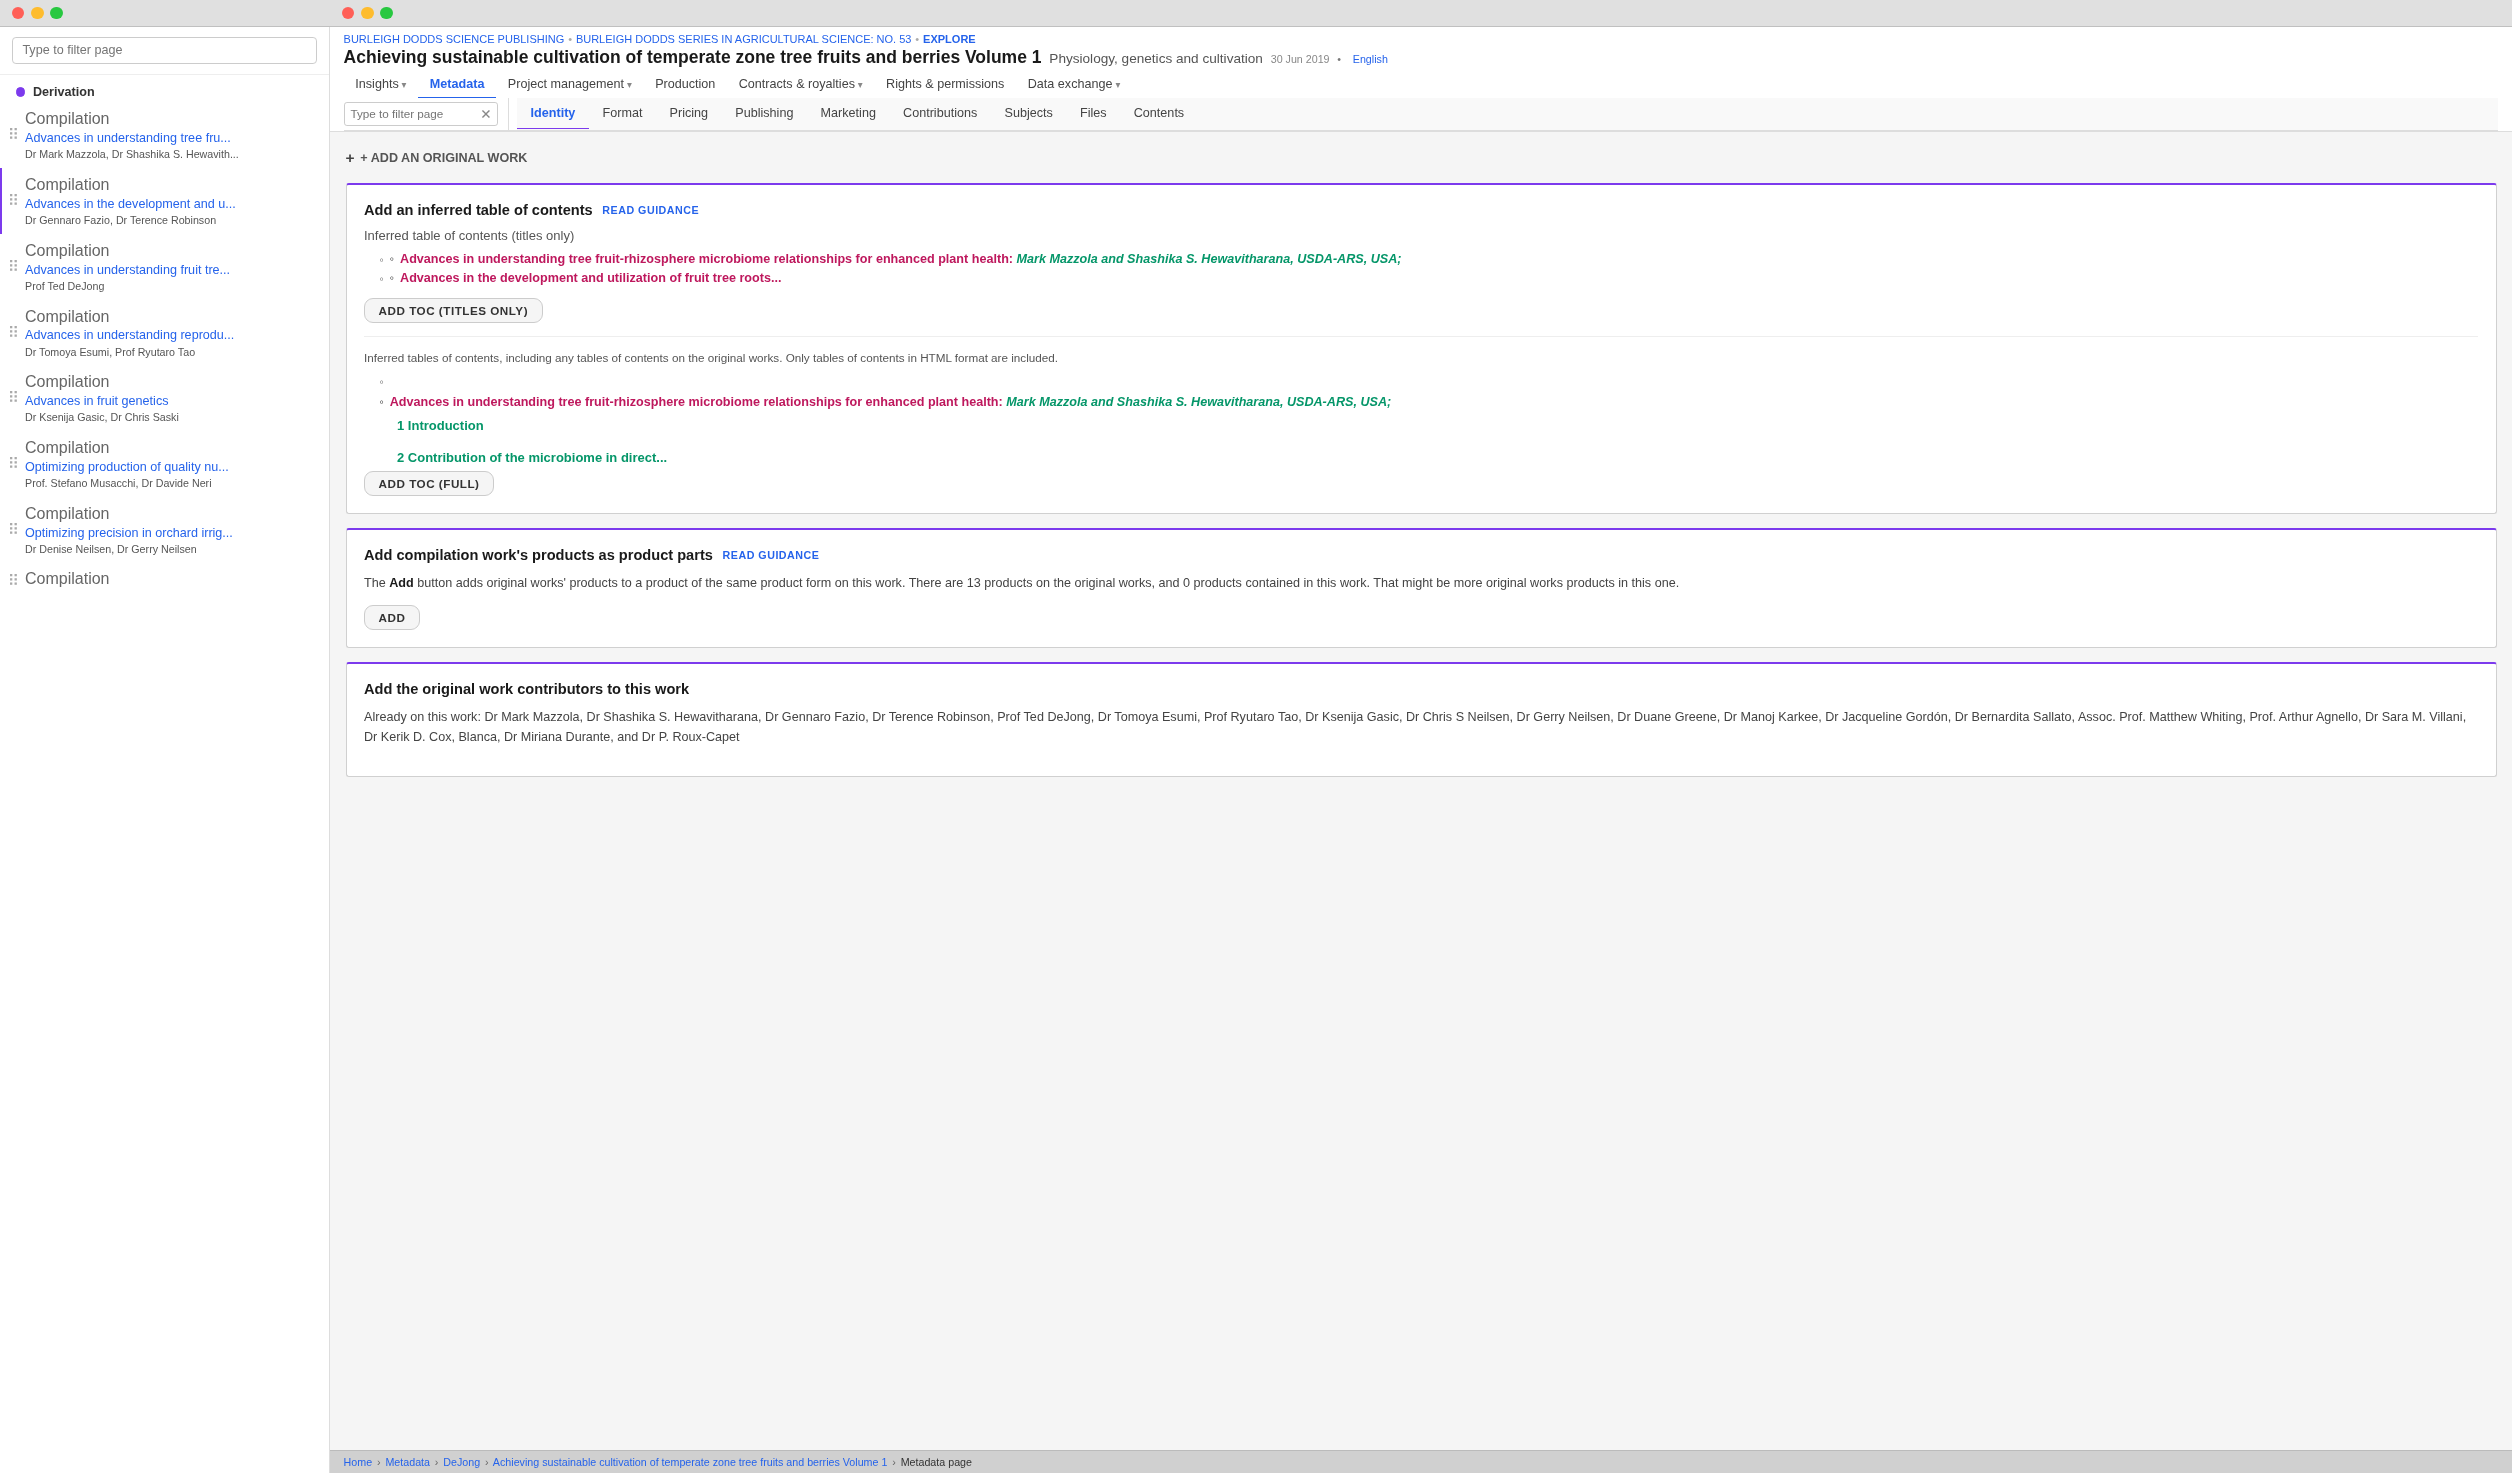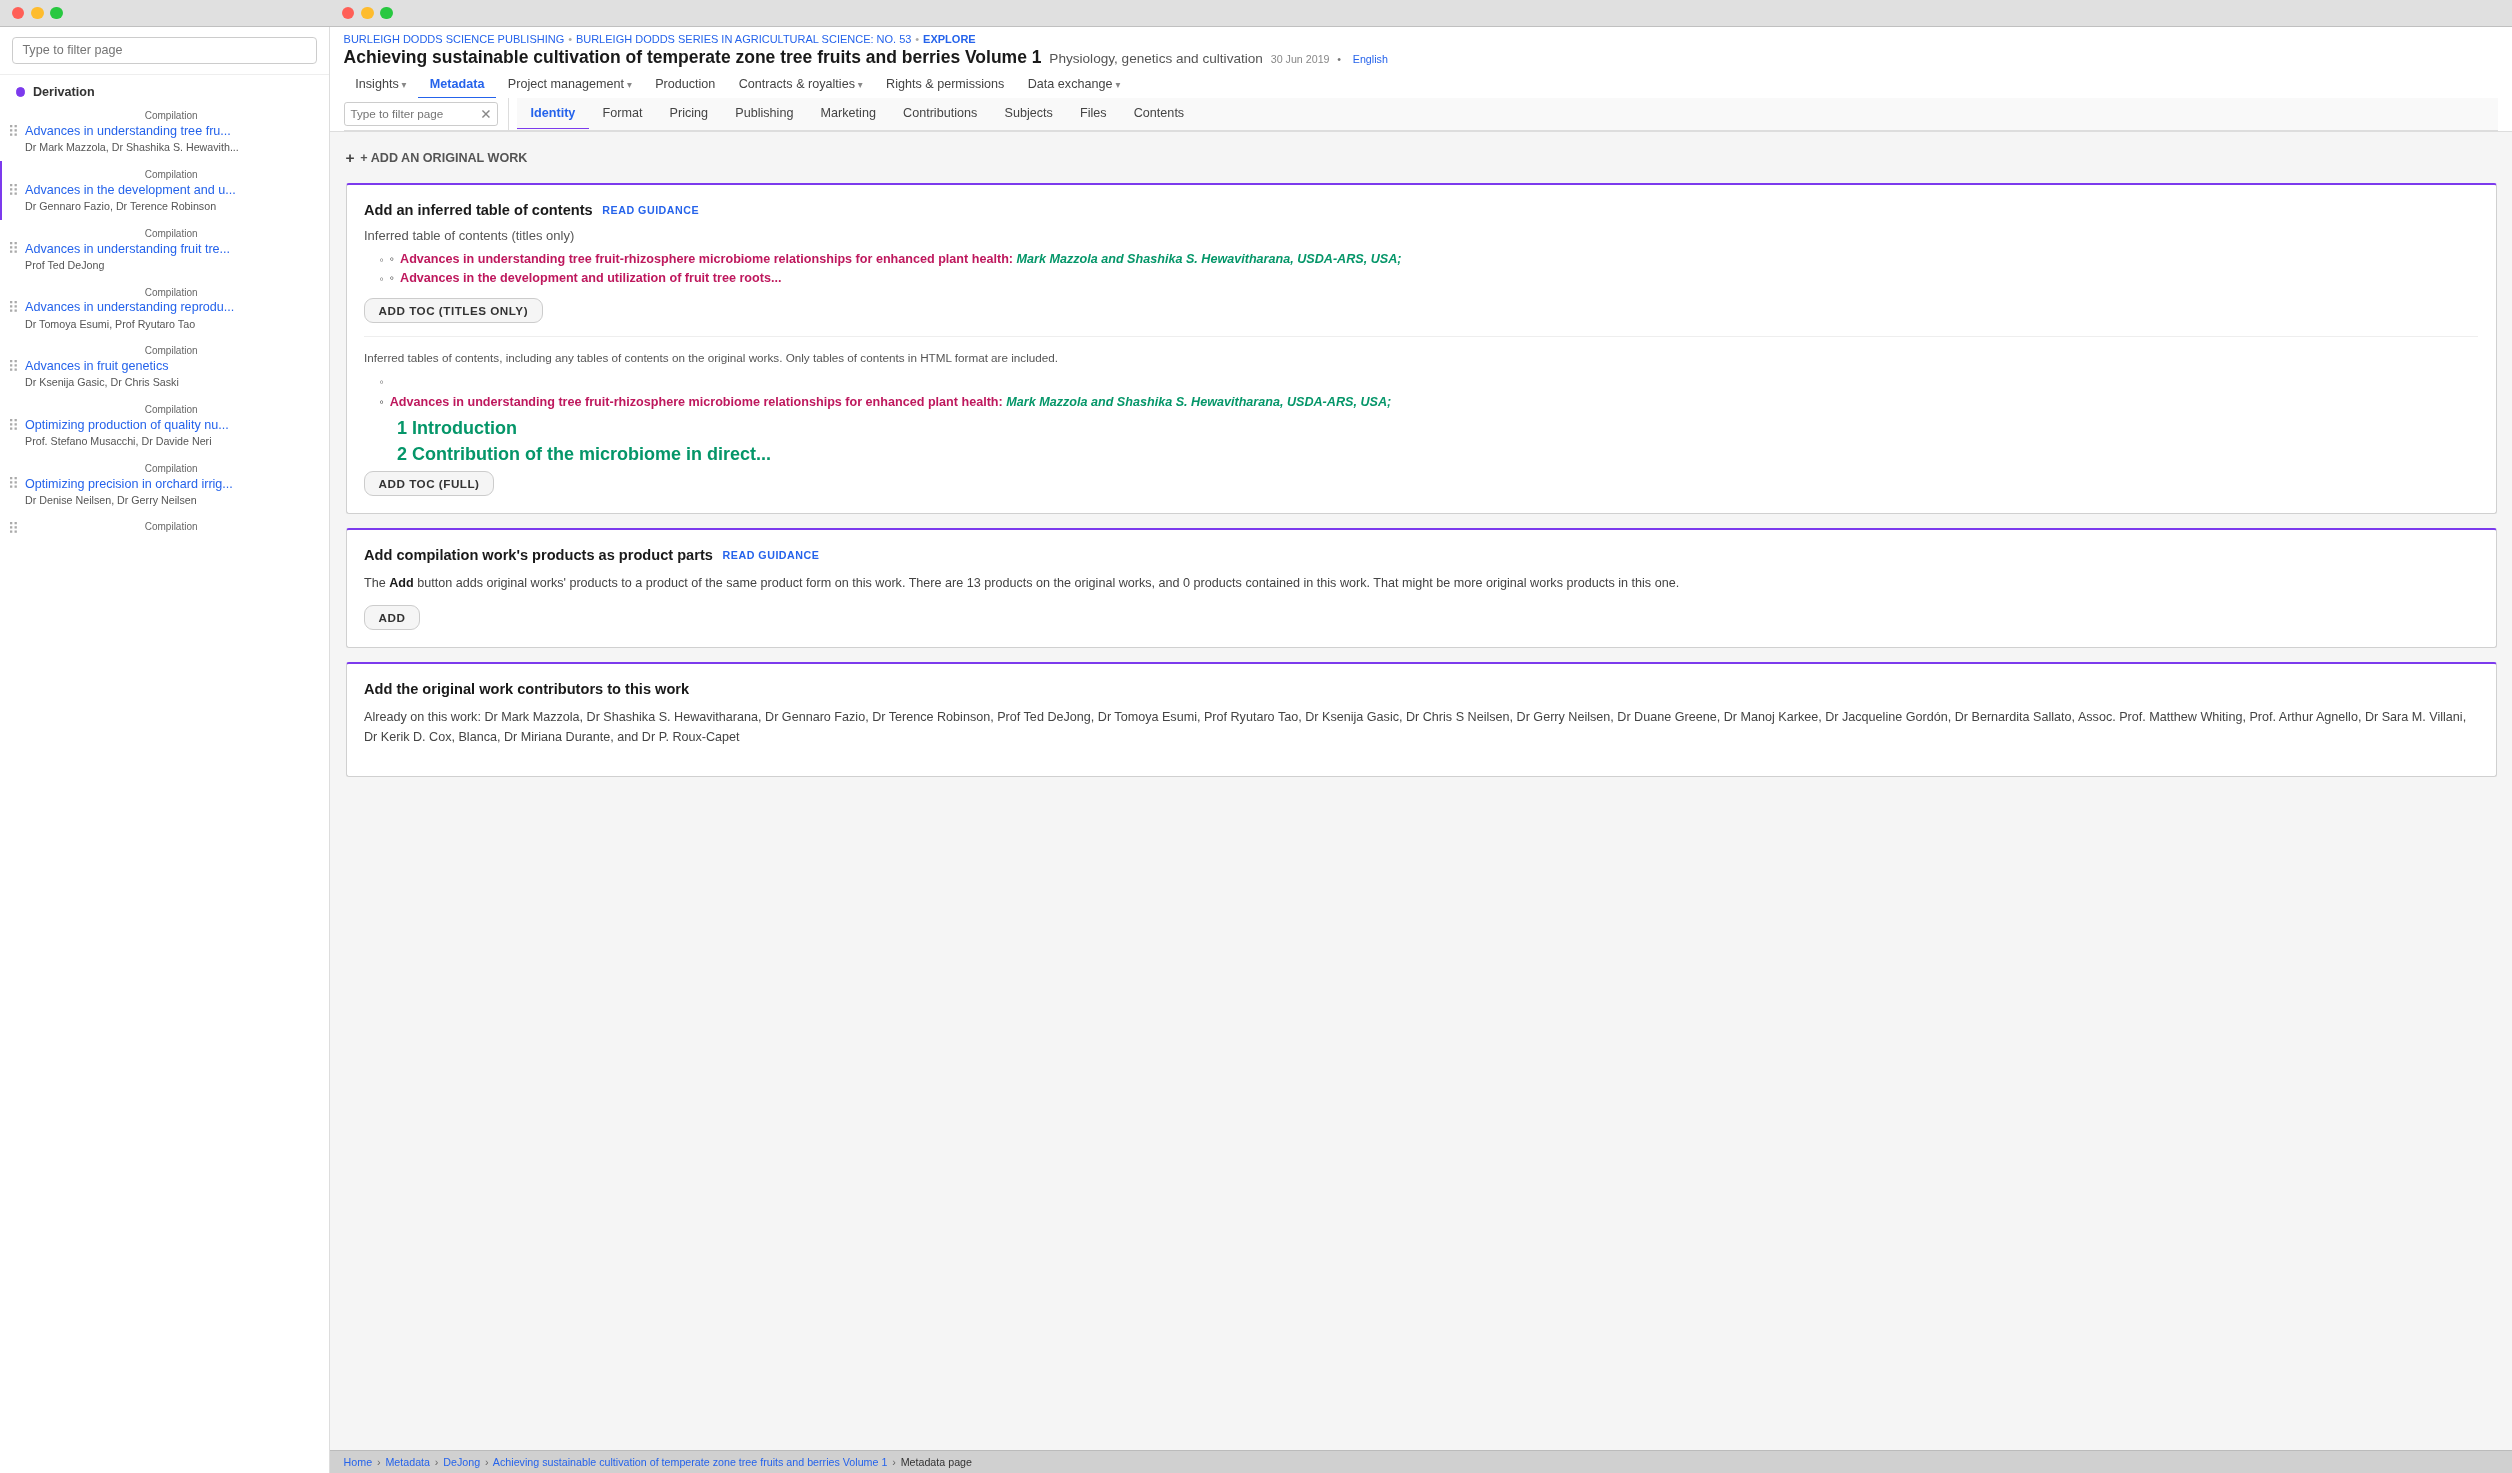--- a/index.html
+++ b/index.html
@@ -10,21 +10,21 @@
     .tl-green { background: #28c840; }
 
     
     .sidebar { width: 330px; min-width: 330px; background: #fff; border-right: 1px solid #ddd; display: flex; flex-direction: column; overflow: hidden; }
     .sidebar-filter { padding: 9.7px 11.7px; border-bottom: 1px solid #eee; }
     .sidebar-filter input { width: 100%; padding: 5.8px 9.7px; border: 1px solid #ccc; border-radius: 3.9px; font-size: 12.6px; color: #666; }
     .sidebar-list { overflow-y: auto; flex: 1; }
     .sidebar-item { padding: 7.8px 11.7px 7.8px 23px; border-left: 2.9px solid transparent; position: relative; cursor: pointer; }
     .sidebar-item.active { border-left-color: #7c3aed; }
     .sidebar-item .drag-handle { position: absolute; left: 5.8px; top: 50%; transform: translateY(-50%); color: #aaa; font-size: 15.5px; cursor: grab; }
-    .sidebar-item .item-type { font-size: 10px; color: #666; text-align: center; }
+    .sidebar-item .item-type { font-size: 16px; color: #666; }
     .sidebar-item .item-title { color: #2563eb; font-size: 12.6px; font-weight: 500; line-height: 1.3; margin: 1.9px 0; text-decoration: none; display: block; white-space: nowrap; overflow: hidden; text-overflow: ellipsis; }
     .sidebar-item .item-authors { font-size: 10.7px; color: #555; white-space: nowrap; overflow: hidden; text-overflow: ellipsis; }
 
     
     .main-area { flex: 1; display: flex; flex-direction: column; overflow: hidden; background: #f5f5f5; }
 
     
     .top-header { background: #fff; border-bottom: 1px solid #ddd; padding: 5.8px 13.6px 0; }
     .breadcrumb-row { display: flex; align-items: center; gap: 3.9px; font-size: 11px; color: #666; margin-bottom: 1.9px; }
     .breadcrumb-row span { color: #2563eb; cursor: pointer; }
@@ -66,21 +66,21 @@
     .toc-title-link { color: #be185d; font-weight: 600; }
     .toc-authors { color: #059669; font-style: italic; font-weight: 600; }
 
     
     .btn { display: inline-block; padding: 4.9px 13.6px; font-size: 11.7px; font-weight: 600; border: 1px solid #ccc; border-radius: 9px; background: #f5f5f5; color: #333; cursor: pointer; letter-spacing: 0.5px; }
 
     .divider { border: none; border-top: 1px solid #eee; margin: 13.6px 0; }
 
     
     .toc-full-text { font-size: 11.7px; color: #555; margin-bottom: 9.7px; }
-    .toc-sub { margin-left: 11.7px; color: #059669; font-size: 18px; display: flex; flex-direction: column; gap: 5px; }
+    .toc-sub { margin-left: 11.7px; color: #059669; font-size: 13px; display: flex; flex-direction: column; gap: 17px; }
     .toc-sub-item { color: #059669; font-weight: 600; }
 
     
     .section-body-text { font-size: 12.6px; color: #444; line-height: 1.6; margin-bottom: 11.7px; }
     .section-body-text strong { color: #1a1a1a; }
 
     
     .footer-bar { background: #d0d0d0; padding: 4.9px 13.6px; font-size: 10.7px; color: #333; border-top: 1px solid #bbb; }
     .footer-bar span { color: #2563eb; cursor: pointer; }
     .footer-bar .sep { color: #666; margin: 0 1.9px; }

